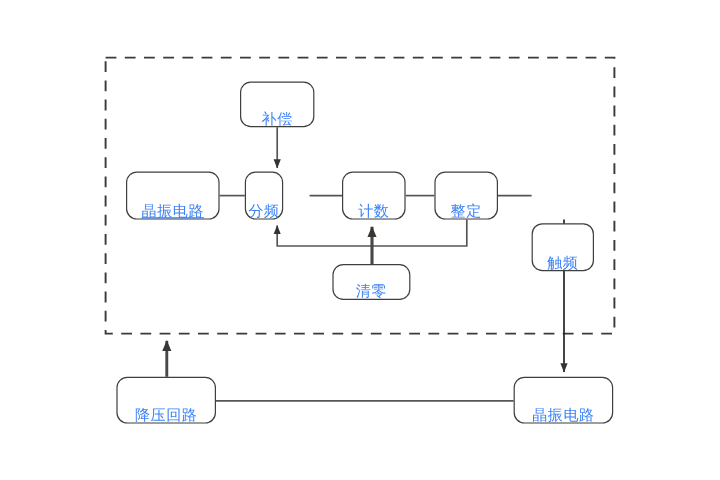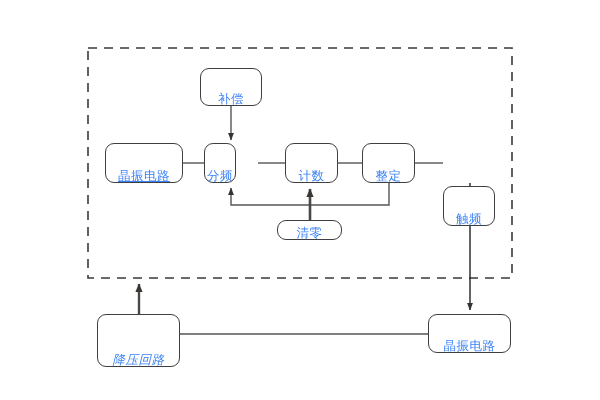--- a/index.html
+++ b/index.html
@@ -102,25 +102,25 @@
   </div>
 
   <div class="node" style="left:362px; top:143px; width:53px; height:40px;">
     <span class="node-label">整定</span>
   </div>
 
   <div class="node" style="left:443px; top:143px; width:52px; height:40px;margin-top:43px;">
     <span class="node-label">触频</span>
   </div>
 
-  <div class="node" style="left:277px; top:220px; width:65px; height:20px;">
+  <div class="node" style="left:277px; top:220px; width:65px; height:30px;">
     <span class="node-label">清零</span>
   </div>
 
-  <div class="node" style="left:97px; top:314px; width:83px; height:53px;font-style:italic;">
+  <div class="node" style="left:97px; top:314px; width:83px; height:39px;">
     <span class="node-label">降压回路</span>
   </div>
 
   <div class="node" style="left:428px; top:314px; width:83px; height:39px;">
     <span class="node-label">晶振电路</span>
   </div>
 
 </div>
 
 </body></html>

